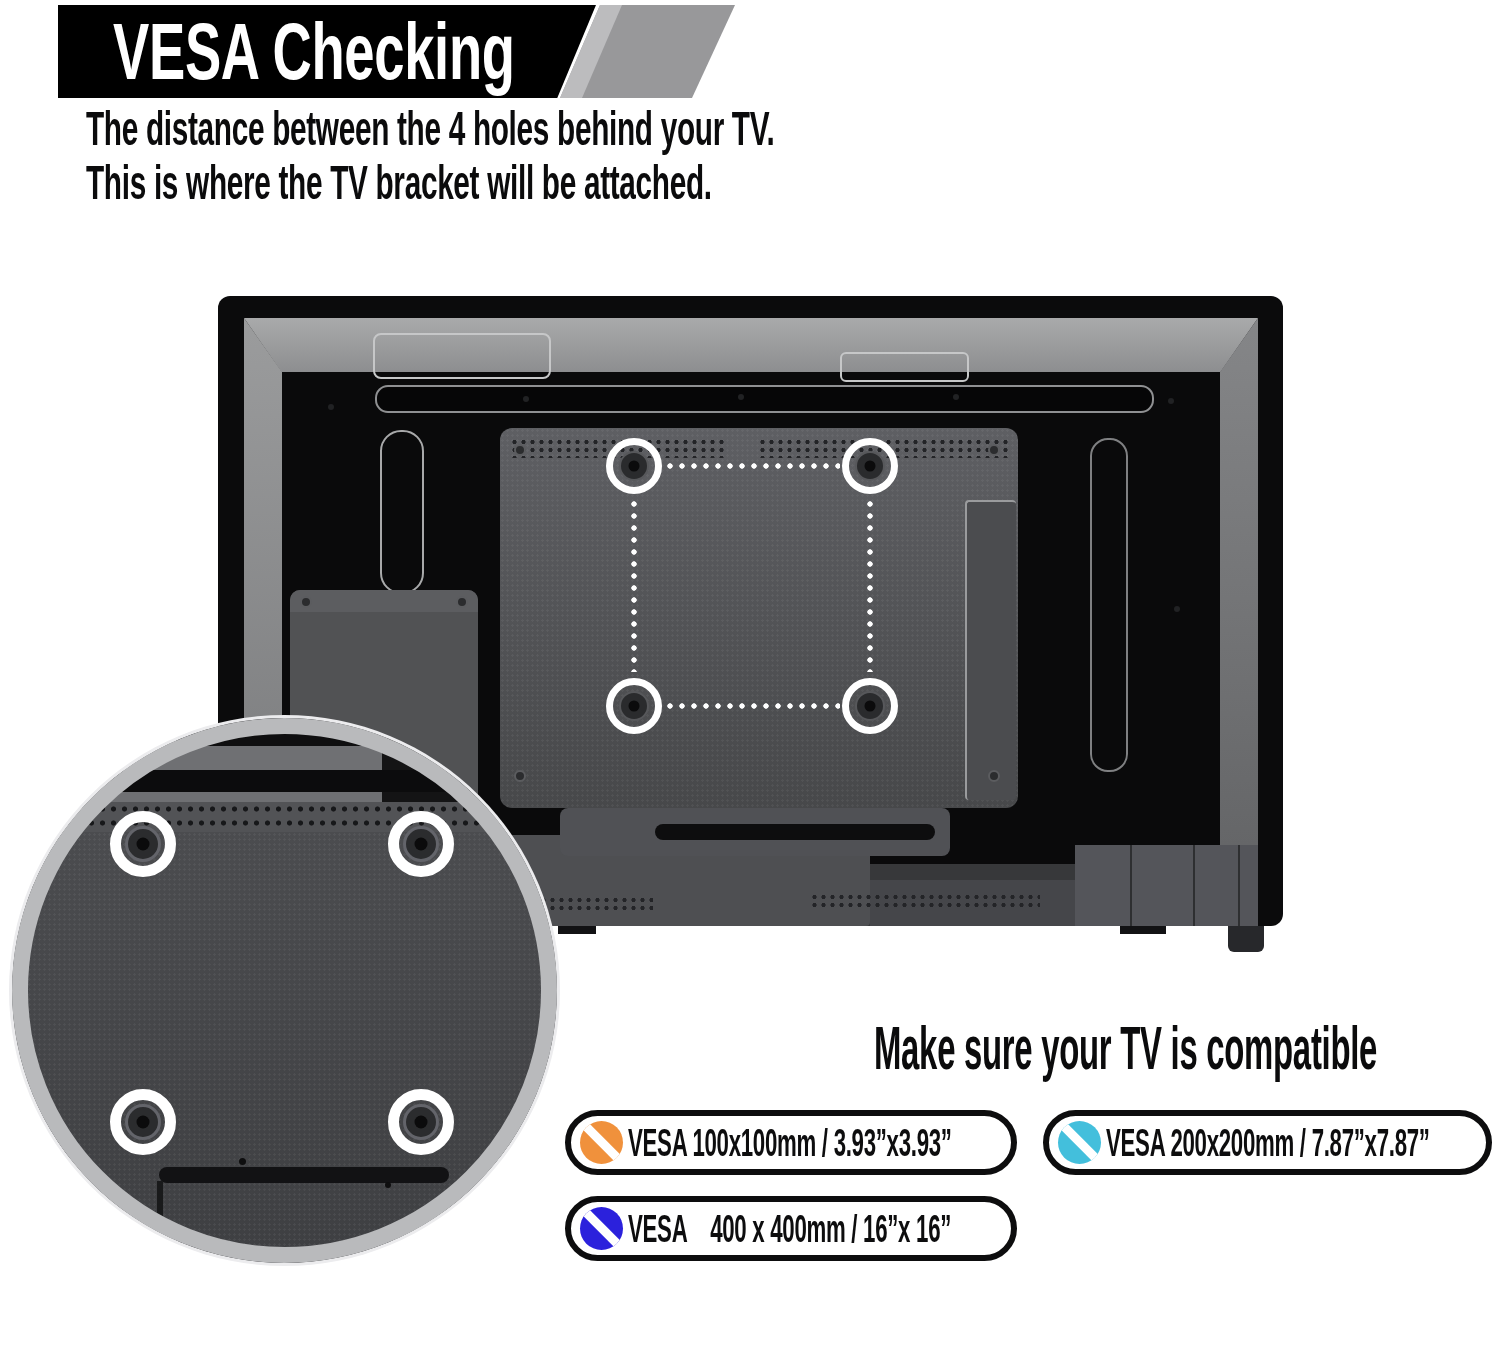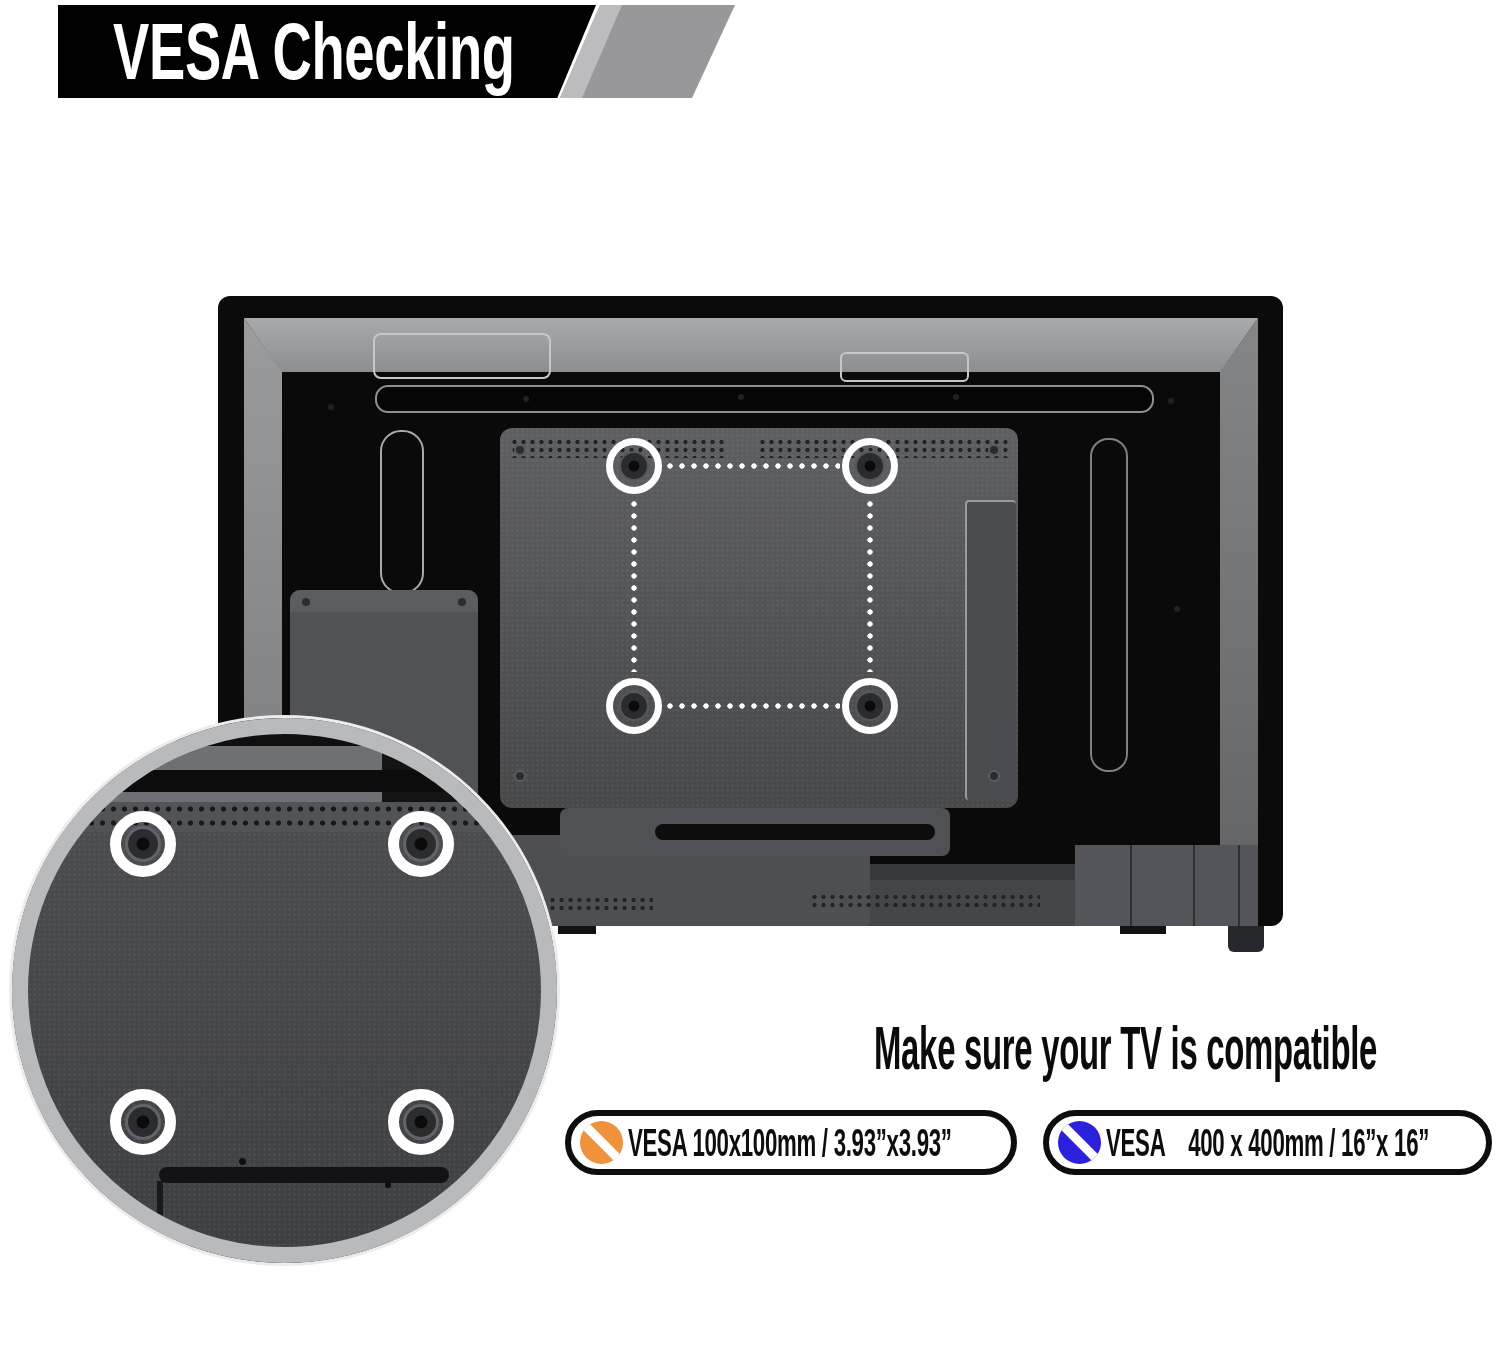--- a/index.html
+++ b/index.html
@@ -71,20 +71,26 @@
 
 <div class="stage">
 
   <div>
     <div class="banner-black">
       <span class="banner-title cond sx68">VESA Checking</span>
     </div>
     <div class="banner-gray"></div>
     <div class="banner-gray-light"></div>
   </div>
+  <div class="desc-line" style="top:104px;">
+    <span class="cond sx62">The distance between the 4 holes behind your TV.</span>
+  </div>
+  <div class="desc-line" style="top:158px;">
+    <span class="cond sx62">This is where the TV bracket will be attached.</span>
+  </div>
 
   <div class="tv">
 
     <div class="abs" style="left:26px;top:22px;width:1014px;height:54px;background:linear-gradient(180deg,#a9aaab,#8d8e90);clip-path:polygon(0 0,100% 0,96.3% 100%,3.7% 100%);"></div>
 
     <div class="abs" style="left:26px;top:22px;width:38px;height:576px;background:linear-gradient(180deg,#9b9c9d,#77787a);clip-path:polygon(0 0,38px 54px,38px 544px,0 574px);"></div>
     <div class="abs" style="left:1002px;top:22px;width:38px;height:576px;background:linear-gradient(180deg,#858688,#626365);clip-path:polygon(38px 0,0 54px,0 544px,38px 574px);"></div>
 
     <div class="abs" style="left:64px;top:76px;width:938px;height:492px;background:#0a0a0b;"></div>
 
@@ -204,20 +210,26 @@
   </div>
 
   <div class="badges">
     <div class="badge">
       <span class="badge-icon" style="background: rgb(240, 145, 60);">
           <span class="slash"></span>
         </span>
       <span class="badge-label cond sx57">VESA 100x100mm / 3.93”x3.93”</span>
     </div>
     <div class="badge">
+      <span class="badge-icon" style="background: rgb(67, 191, 220);">
+          <span class="slash"></span>
+        </span>
+      <span class="badge-label cond sx57">VESA 200x200mm / 7.87”x7.87”</span>
+    </div>
+    <div class="badge">
       <span class="badge-icon" style="background: rgb(43, 33, 220);">
           <span class="slash"></span>
         </span>
       <span class="badge-label cond sx57">VESA    400 x 400mm / 16”x 16”</span>
     </div>
   </div>
 
 </div>
 
 </body></html>

